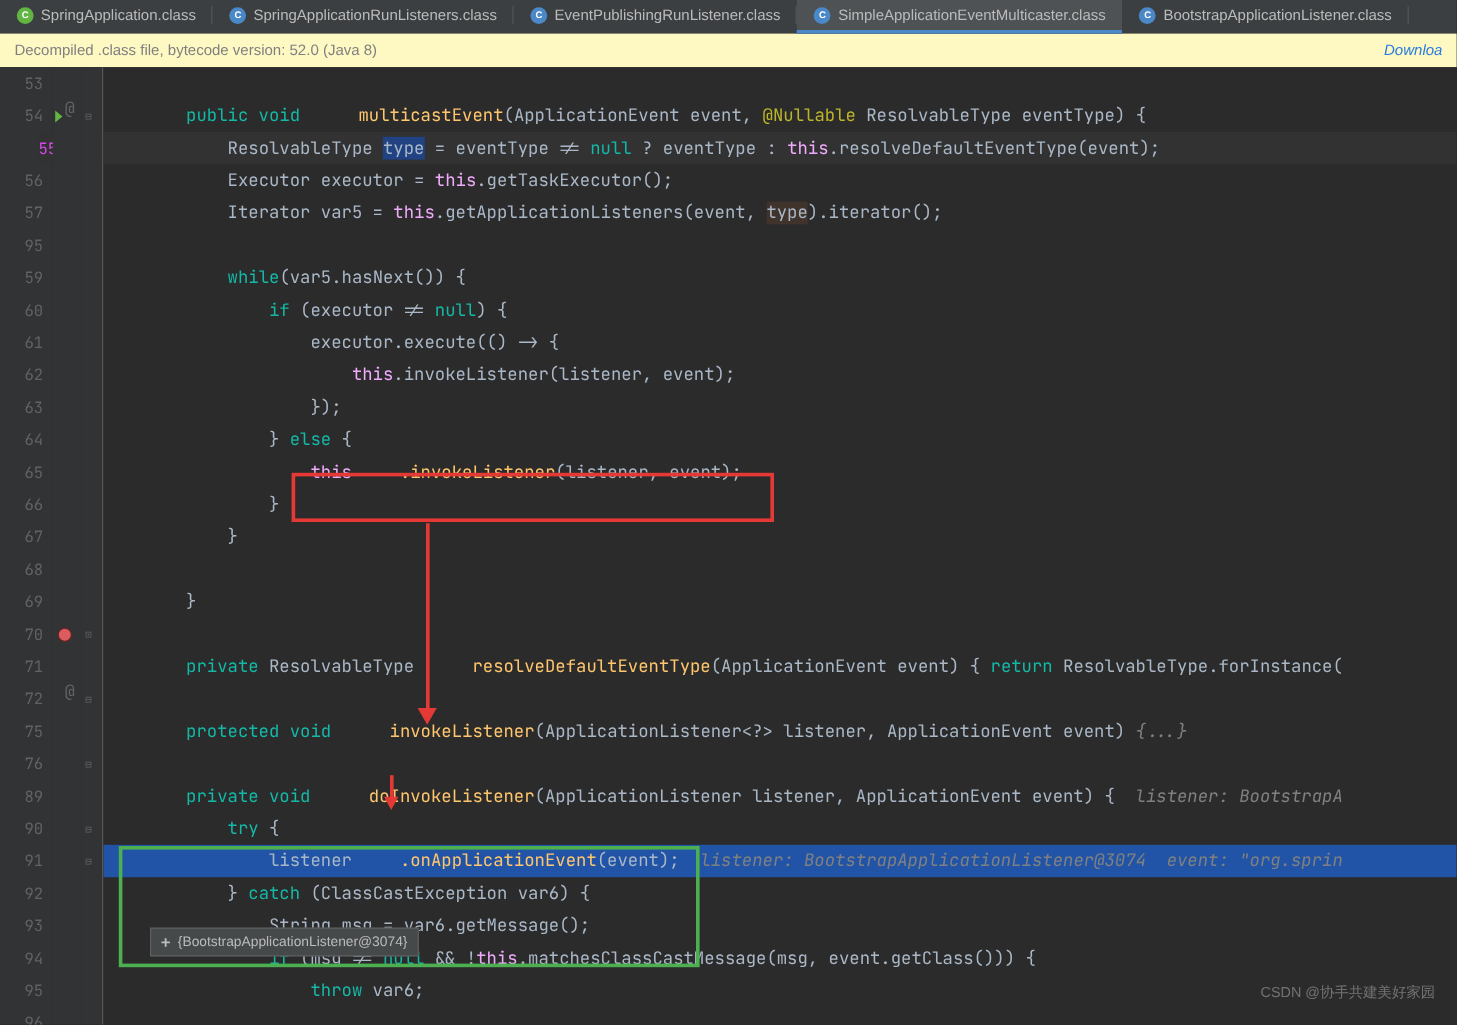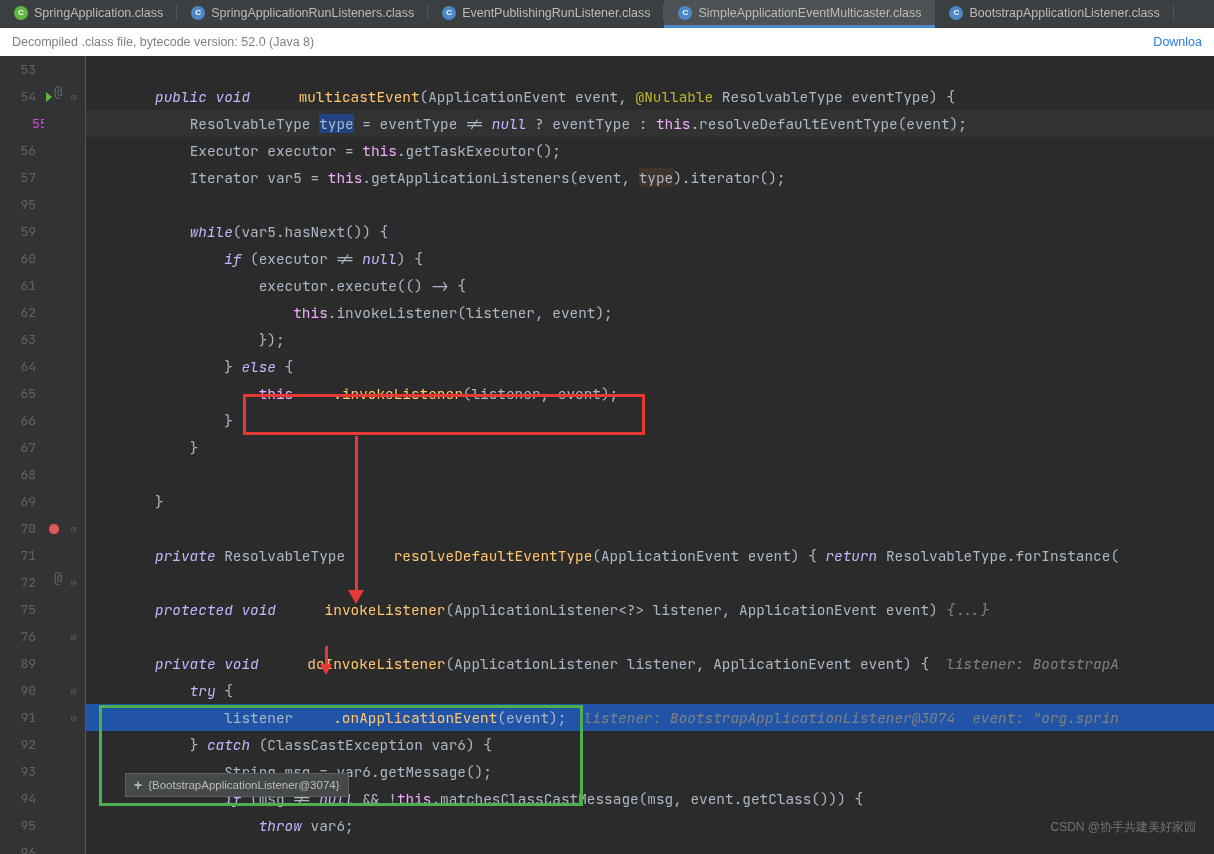--- a/index.html
+++ b/index.html
@@ -8,37 +8,37 @@
   
   .tabbar { background:#3c3f41; height:28px; display:flex; align-items:stretch; }
   .tab { position:relative; display:flex; align-items:center; padding:0 14px; font-size:12.5px; color:#bbbbbb; cursor:pointer; font-family:"Microsoft YaHei",sans-serif; }
   .tab.active { background:#4e5254; border-bottom:3px solid #4a88c7; }
   .tab.other { border-bottom:3px solid transparent; }
   .tab .sep { position:absolute; right:0; top:5px; bottom:5px; width:1px; background:#555; }
   .tab-icon { width:14px; height:14px; border-radius:7px; background:#4a88c7; margin-right:6px; display:flex; align-items:center; justify-content:center; font-size:8px; color:#fff; font-family:sans-serif; font-weight:bold; line-height:14px;}
   .tab-icon.green { background:#62b543; }
   
   
-  .infobar { background:#ffffff; height:28px; display:flex; align-items:center; padding:0 12px; font-size:12.5px; color:#808080; font-family:"Microsoft YaHei",sans-serif; }
-  .infobar .link { color:#287bde; margin-left:auto;}
+  .infobar { background:#fef9c3; height:28px; display:flex; align-items:center; padding:0 12px; font-size:12.5px; color:#808080; font-family:"Microsoft YaHei",sans-serif; }
+  .infobar .link { color:#287bde; margin-left:auto;font-style:italic;}
 
   
   .editor { position:relative; display:flex; height:798px; background:#2b2b2b; }
   .gutter-ln { width:44px; background:#313335; padding-top:0; text-align:right; color:#606366; font-size:13px; line-height:27px; }
   .gutter-ln div { padding-right:8px; height:27px; }
   .gutter-ln .hl { background:#323232; color:#d946ef;margin-left:32px; }
   .gutter-mk { width:24px; background:#313335; position:relative; }
   .gutter-fold { width:18px; background:#313335; position:relative; border-right:1px solid #555;}
   .code { flex:1; overflow:hidden; line-height:27px; }
   .codeline { height:27px; white-space:pre; padding-left:0; }
   .codeline.hl { background:#323232; }
   .codeline.exec { background:#2154a6; }
 
   
-  .kw { color:#c4b5fd;font-style:italic; }
+  .kw { color:#14b8a6; }
   .type { color:#a9b7c6; }
   .mth { color:#ffc66d;margin-left:40px; }
   .ann { color:#bbb529; }
   .cmt { color:#808080; font-style:italic; }
   .th { color:#f0abfc; }
   .sel { background:#214283; }
   .usage{ background:#40332b; }
   .par{ color:#a9b7c6; }
 
   

